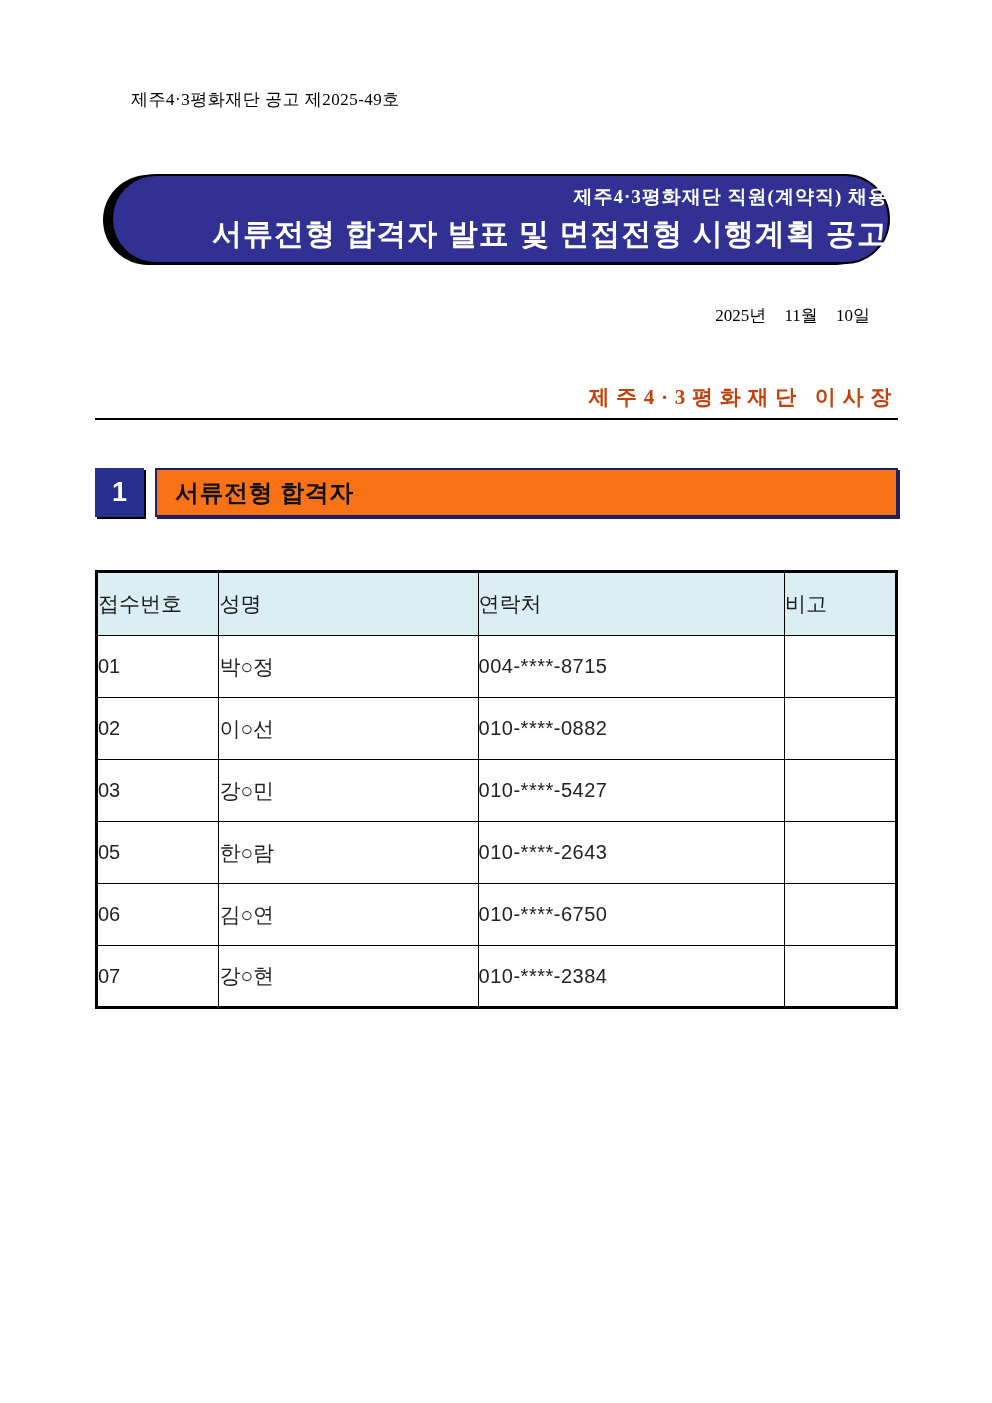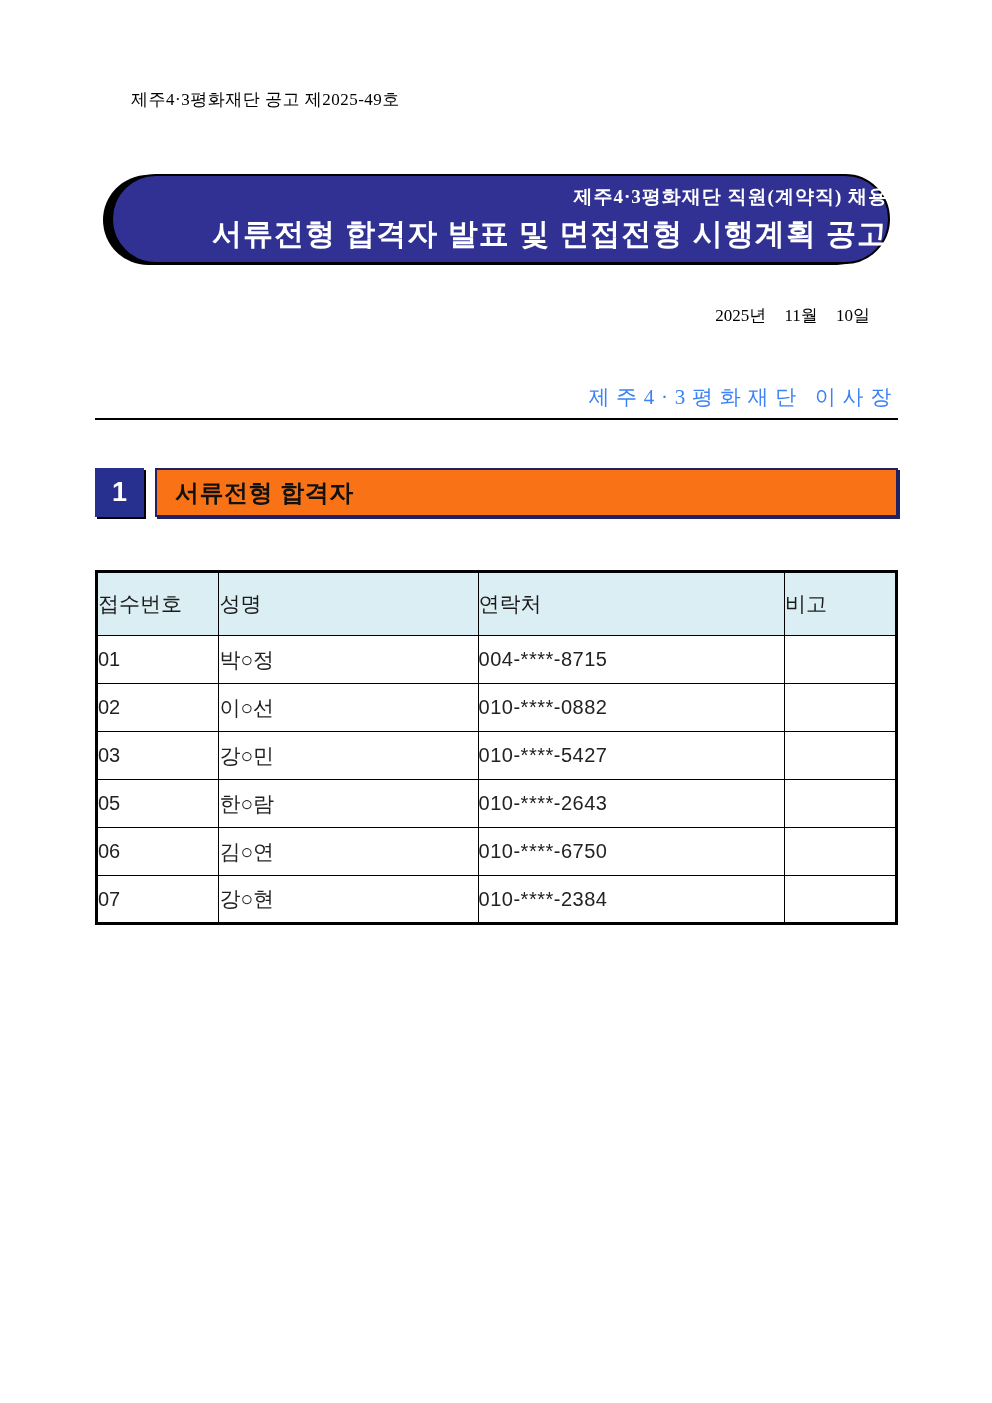--- a/index.html
+++ b/index.html
@@ -50,21 +50,21 @@
     margin-top:40px;font-size:17px;text-align:right;padding-right:28px;
     word-spacing:14px;color:#000;
   }
 
   
   .signer-wrap{
     margin-top:56px;border-bottom:2px solid #000;
     padding-bottom:7px;text-align:right;
   }
   .signer{
-    font-size:21px;font-weight:normal;letter-spacing:.32em;color:#3b82f6;
+    font-size:21px;font-weight:bold;letter-spacing:.32em;color:#c2410c;
   }
 
   
   .section{margin-top:48px;display:flex;height:49px;}
   .section-num{
     width:49px;height:49px;flex:0 0 49px;
     background:var(--square-navy);color:#fff;
     display:flex;align-items:center;justify-content:center;
     font-size:27px;font-weight:bold;
     font-family:"Liberation Sans","DejaVu Sans",sans-serif;
@@ -85,21 +85,21 @@
     table-layout:fixed;
     font-family:"Liberation Sans","DejaVu Sans",sans-serif;
   }
   .roster th,.roster td{
     border:1px solid #000;text-align:left;vertical-align:middle;padding:0;
   }
   .roster th{
     height:64px;background:var(--table-header-bg);
     font-weight:normal;font-size:21px;color:#1a1a1a;
   }
-  .roster td{height:48px;font-size:20px;color:#222;}
+  .roster td{height:62px;font-size:20px;color:#222;}
   .roster td.cell-name{font-size:21px;}
   .roster td.cell-phone{letter-spacing:.5px;}
 </style>
 </head>
 <body>
 
 <div class="page">
 
   <div class="doc-number">제주4·3평화재단 공고 제2025-49호</div>
 

